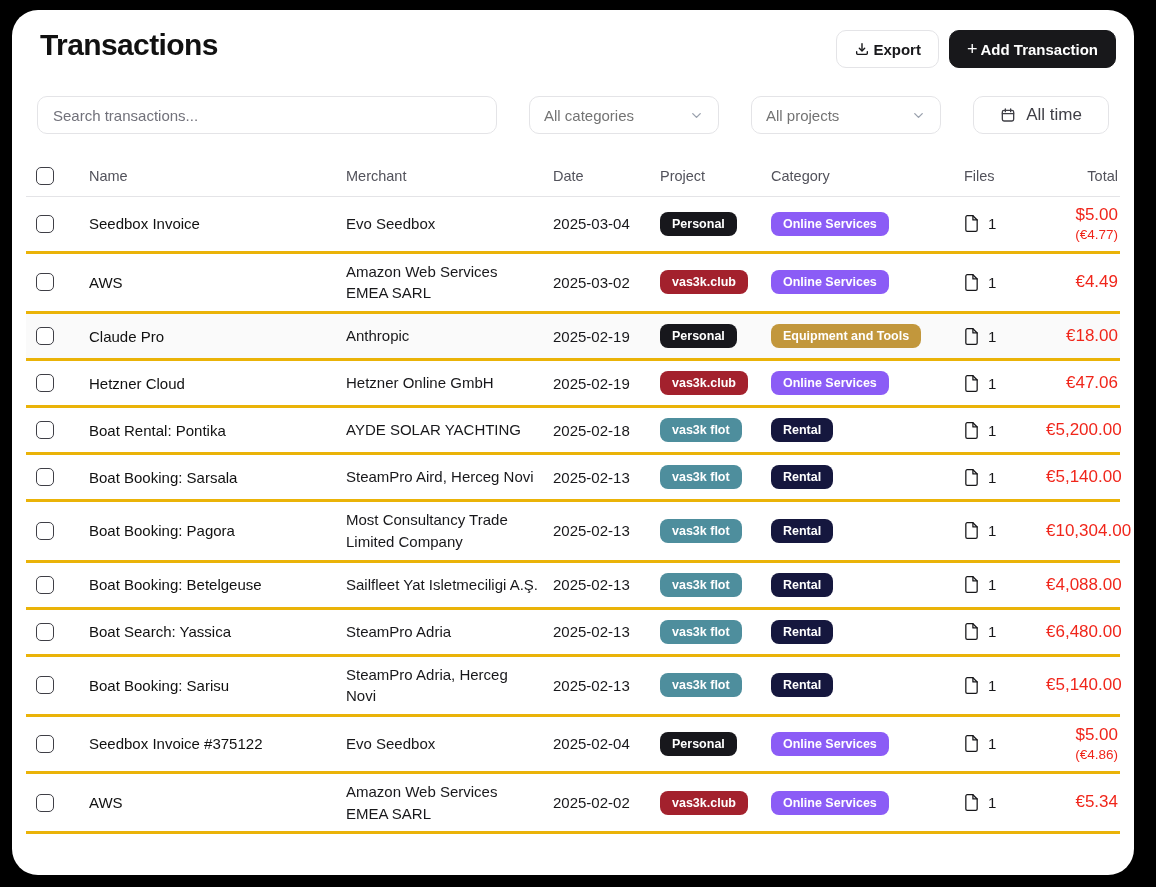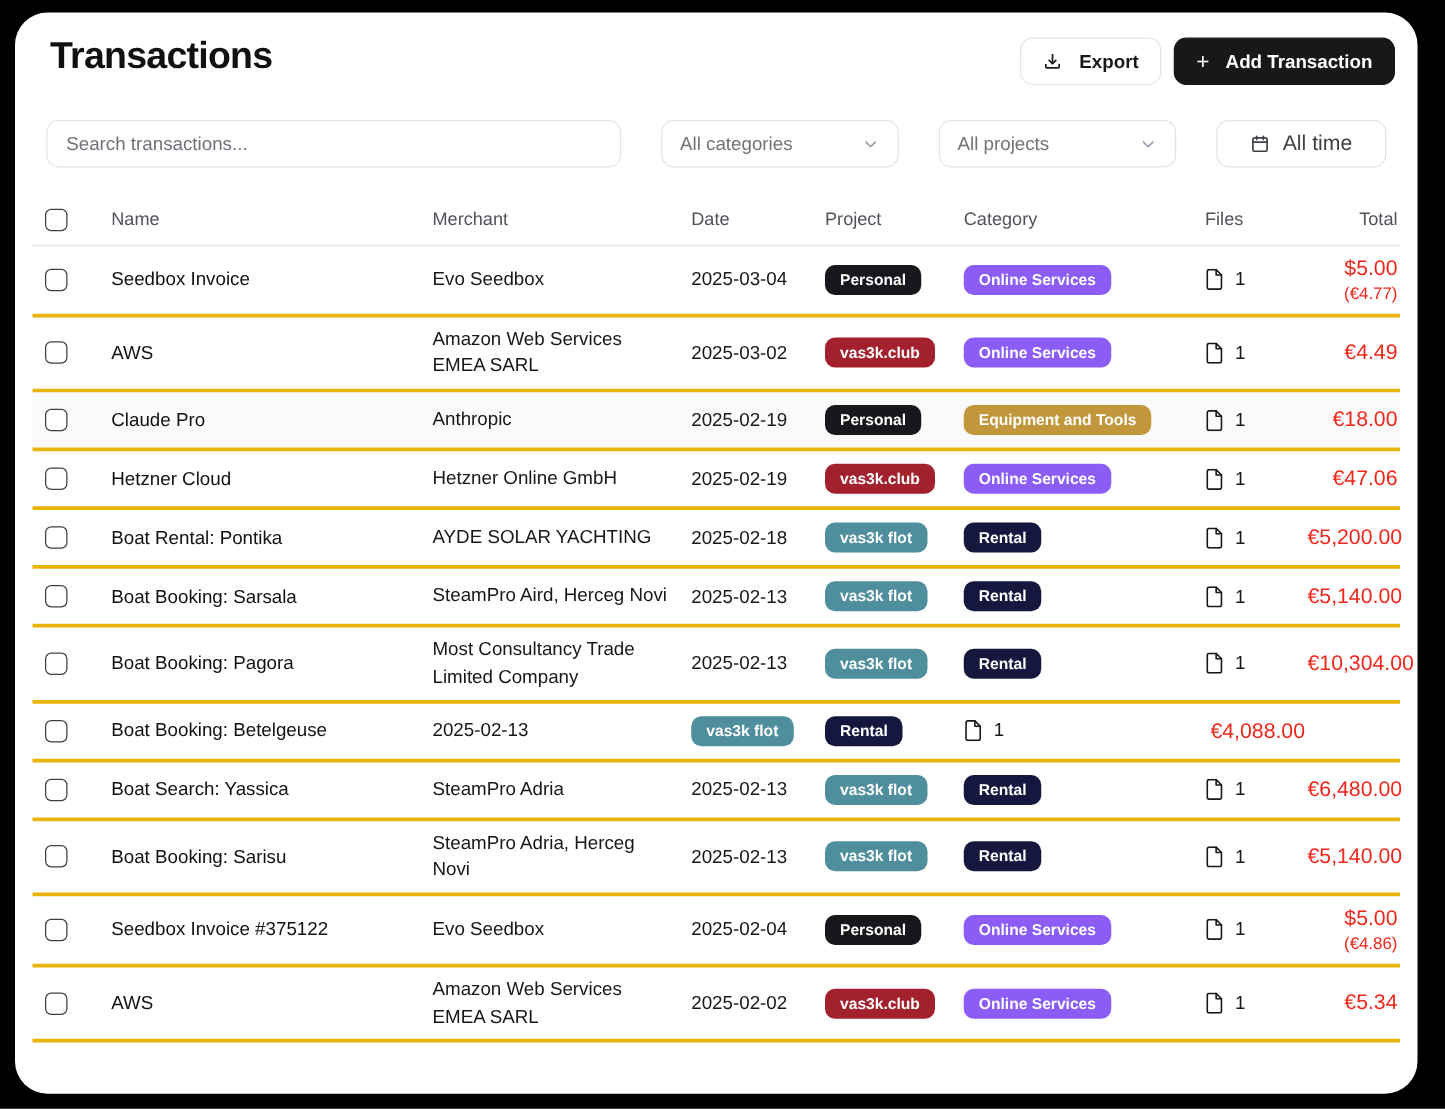--- a/index.html
+++ b/index.html
@@ -21,21 +21,21 @@
   
   .page-header {
     display: flex; align-items: flex-start; justify-content: space-between;
     padding: 0 4px 0 14px;
   }
   .page-title {
     font-size: 30px; font-weight: 800; letter-spacing: -0.6px; color: #111;
   }
   .header-actions { display: flex; gap: 10px; margin-top: 2px; }
   .btn {
-    display: flex; align-items: center; gap: 13px;
+    display: flex; align-items: center; gap: 3px;
     height: 38px; padding: 0 17px;
     border-radius: 10px; font-size: 15px; cursor: pointer;
     font-family: "Liberation Sans", sans-serif;
   }
   .btn-export {
     background: #fff; border: 1px solid #e4e4e7; color: #18181b; font-weight: 600;
   }
   .btn-add {
     background: #18181b; border: 1px solid #18181b; color: #fff; font-weight: 700;
   }
@@ -339,20 +339,21 @@
       <div class="total-primary" style="color: rgb(240, 38, 27);">€10,304.00</div>
 
     </div>
   </div>
 
   <div class="tgrid trow">
     <div class="checkbox-cell">
             <div class="checkbox"></div>
           </div>
     <div class="cell-name">Boat Booking: Betelgeuse</div>
+    <div class="cell-merchant">Sailfleet Yat Isletmeciligi A.Ş.</div>
     <div class="cell-date">2025-02-13</div>
     <div class="cell-project"><span class="badge" style="background-color: rgb(78, 142, 157);">vas3k flot</span></div>
     <div class="cell-category"><span class="badge" style="background-color: rgb(21, 23, 62);">Rental</span></div>
     <div class="cell-files">
       <span class="icon">
         <svg width="15" height="17" viewBox="0 0 20 24" fill="none" stroke="#18181b" stroke-width="1.8" stroke-linecap="round" stroke-linejoin="round">
           <path d="M12 1H4a2 2 0 0 0-2 2v18a2 2 0 0 0 2 2h12a2 2 0 0 0 2-2V7z"></path>
                 <path d="M12 1v6h6"></path>
         </svg>
       </span>

